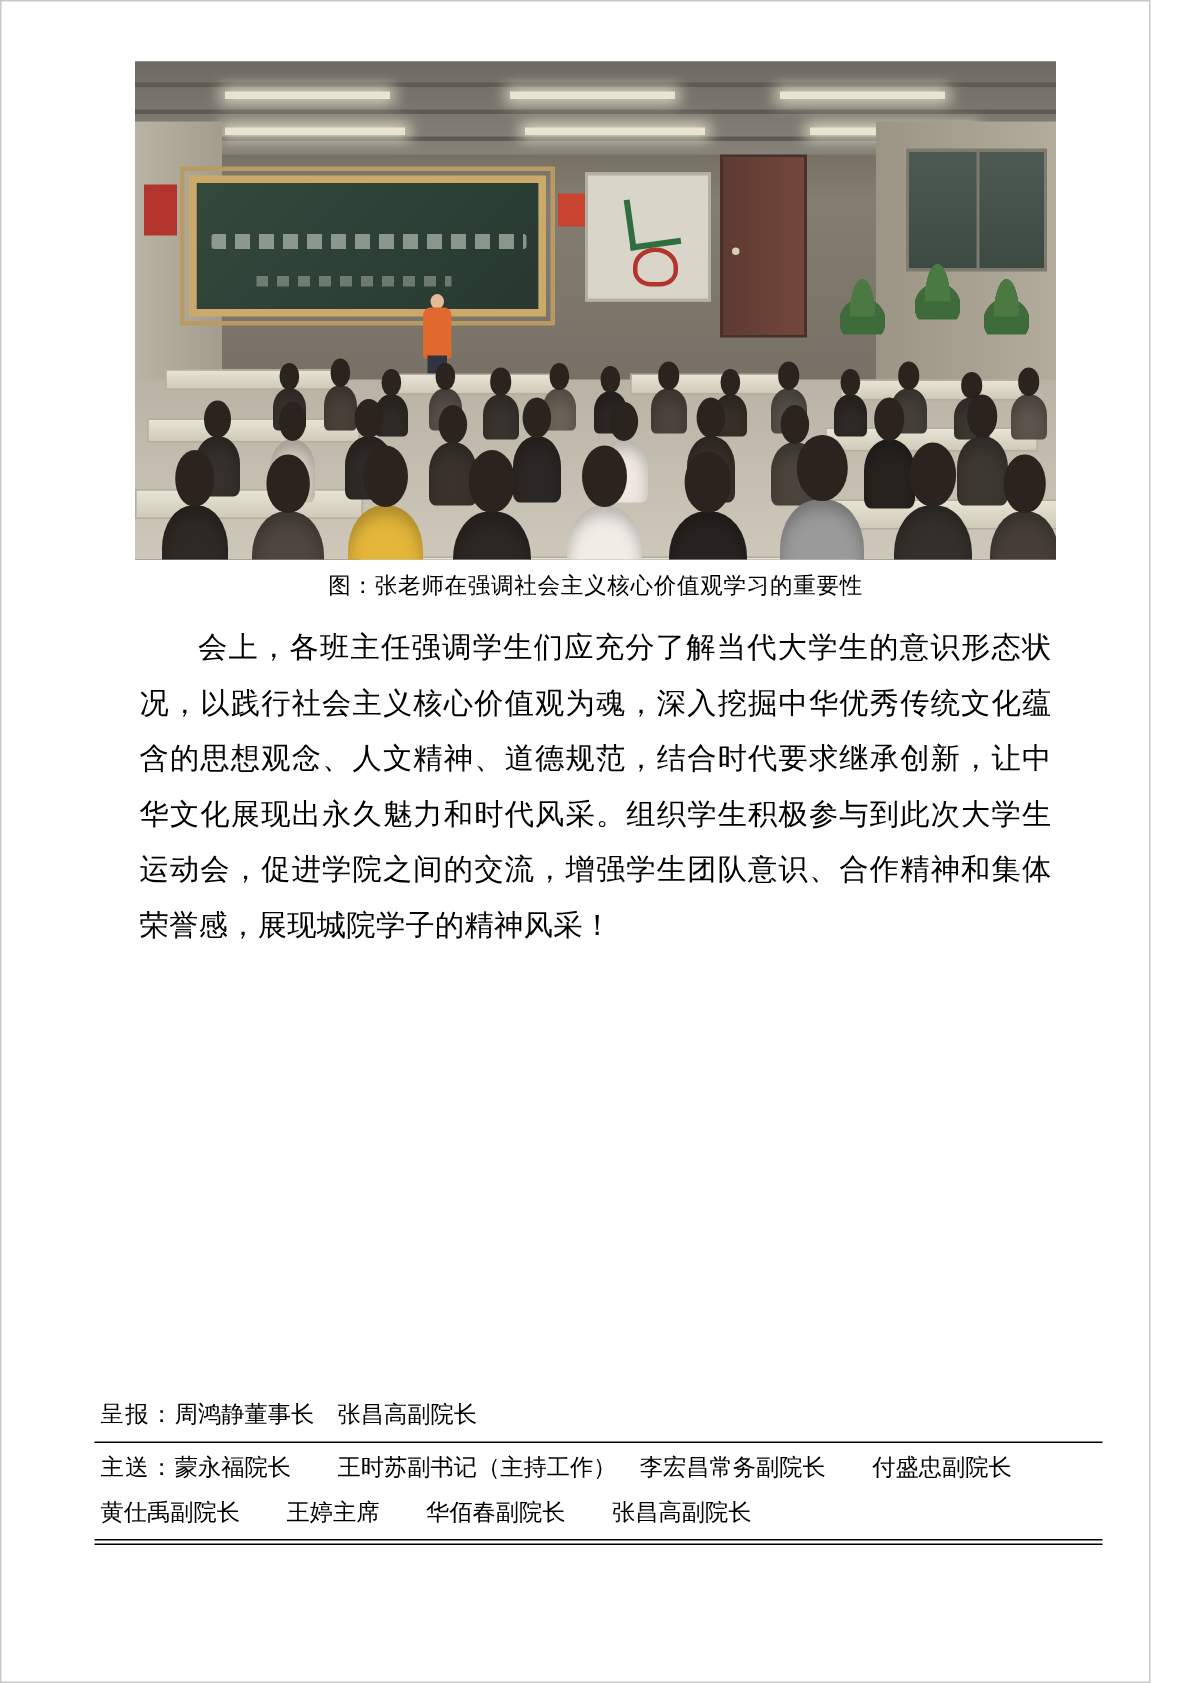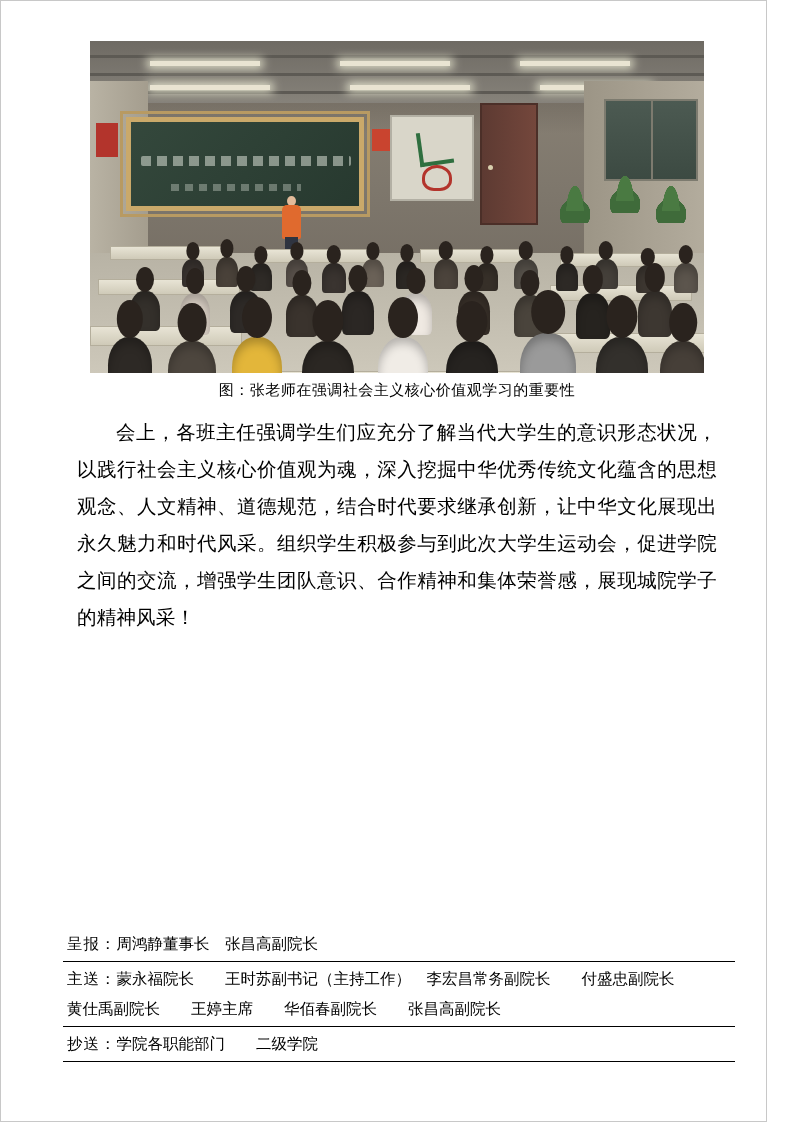--- a/index.html
+++ b/index.html
@@ -163,21 +163,21 @@
     font-family:"Liberation Serif","DejaVu Serif",serif;
   }
 
   
   .para {
     font-size: 19.5px;
     line-height: 37px;
     text-align: justify;
     text-justify: inter-ideograph;
     text-indent: 2em;
-    margin: 0;
+    margin: 16px;
     letter-spacing: 0.2px;
   }
   .para.first { margin-top: 14px; }
 
   
   .footer {
     position: absolute;
     left: 62px;
     top: 928px;
     width: 672px;
@@ -310,19 +310,16 @@
 
     <div class="foot-row">
       <span class="foot-label">主送：</span><span>蒙永福院长　　王时苏副书记（主持工作）　李宏昌常务副院长　　付盛忠副院长</span>
     </div>
     <div class="foot-row" style="padding-left:4px">
       <span>黄仕禹副院长　　王婷主席　　华佰春副院长　　张昌高副院长</span>
     </div>
 
     <div class="hr"></div>
 
-    <div class="foot-row">
-      <span class="foot-label">抄送：</span><span>学院各职能部门　　二级学院</span>
-    </div>
 
     <div class="hr"></div>
   </div>
 </div>
 
 </body></html>

